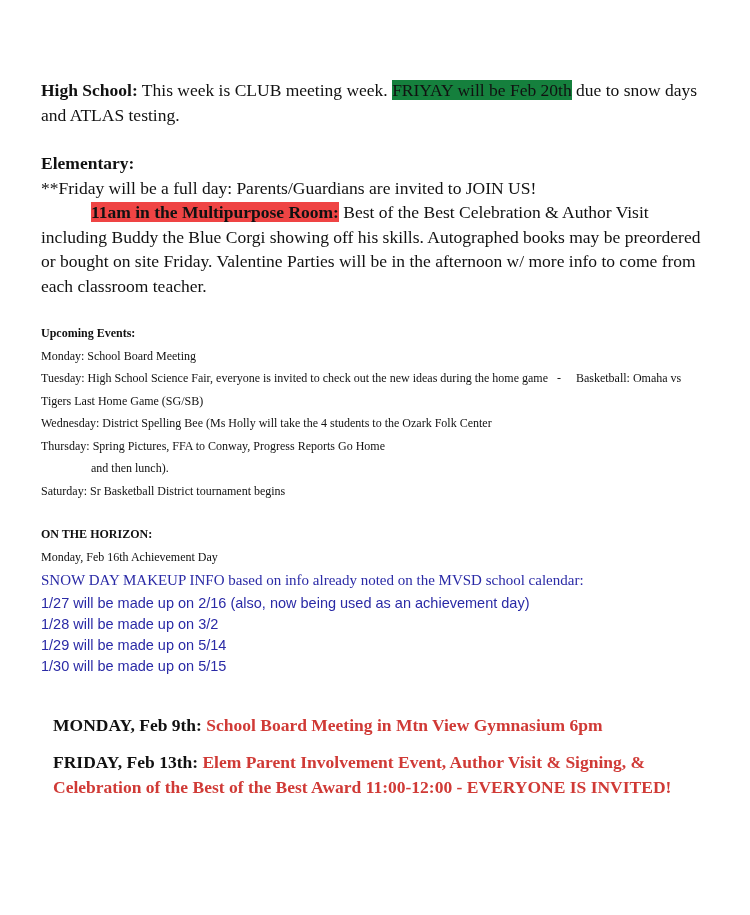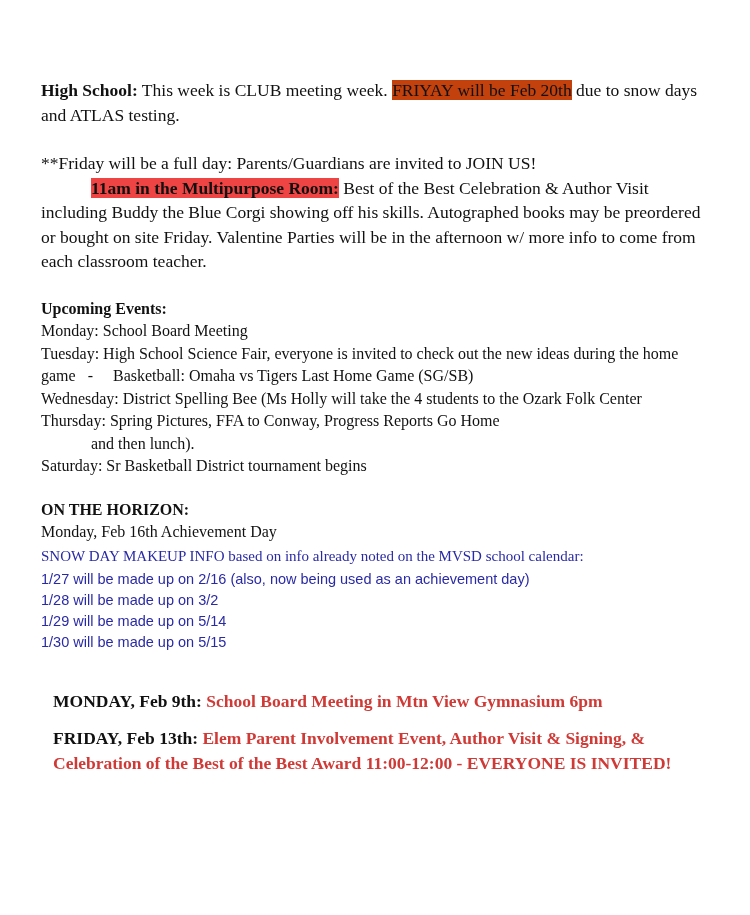--- a/index.html
+++ b/index.html
@@ -22,24 +22,24 @@
       width: 672px;
     }
     .p {
       font-size: 17.5px;
       line-height: 24.5px;
       margin: 0;
     }
     .gap { height: 24px; }
     .gap-sm { height: 21px; }
     b, .b { font-weight: bold; }
-    .hl-yellow { background: #c2410c; }
+    .hl-yellow { background: #15803d; }
     .hl-cyan { background: #ef4444; }
     .small {
-      font-size: 16px;
+      font-size: 12px;
       line-height: 22.5px;
       margin: 0;
     }
     .hang { padding-left: 50px; }
     .blue-serif {
       color: #2a2aa6;
       font-size: 15px;
       line-height: 25px;
       margin: 0;
     }
@@ -60,20 +60,21 @@
   </style>
 </head>
 <body>
 
 <div class="page">
 
   <p class="p"><span class="b">High School:</span><span> This week is CLUB meeting week. </span><span class="hl-yellow">FRIYAY will be Feb 20th</span><span> due to snow days and ATLAS testing.</span></p>
 
   <div class="gap"></div>
 
+  <p class="p b">Elementary:</p>
   <p class="p">**Friday will be a full day: Parents/Guardians are invited to JOIN US!</p>
   <p class="p"><span style="display:inline-block;width:50px;"></span><span class="hl-cyan b">11am in the Multipurpose Room:</span><span> Best of the Best Celebration &amp; Author Visit including Buddy the Blue Corgi showing off his skills. Autographed books may be preordered or bought on site Friday.  Valentine Parties will be in the afternoon w/ more info to come from each classroom teacher.</span></p>
 
   <div class="gap"></div>
 
   <p class="small b">Upcoming Events:</p>
   <p class="small">Monday: School Board Meeting</p>
   <p class="small" style="white-space:pre-wrap;">Tuesday: High School Science Fair, everyone is invited to check out the new ideas during the home game   -     Basketball: Omaha vs Tigers Last Home Game (SG/SB)</p>
   <p class="small">Wednesday: District Spelling Bee (Ms Holly will take the 4 students to the Ozark Folk Center</p>
   <p class="small">Thursday: Spring Pictures, FFA to Conway, Progress Reports Go Home</p>

